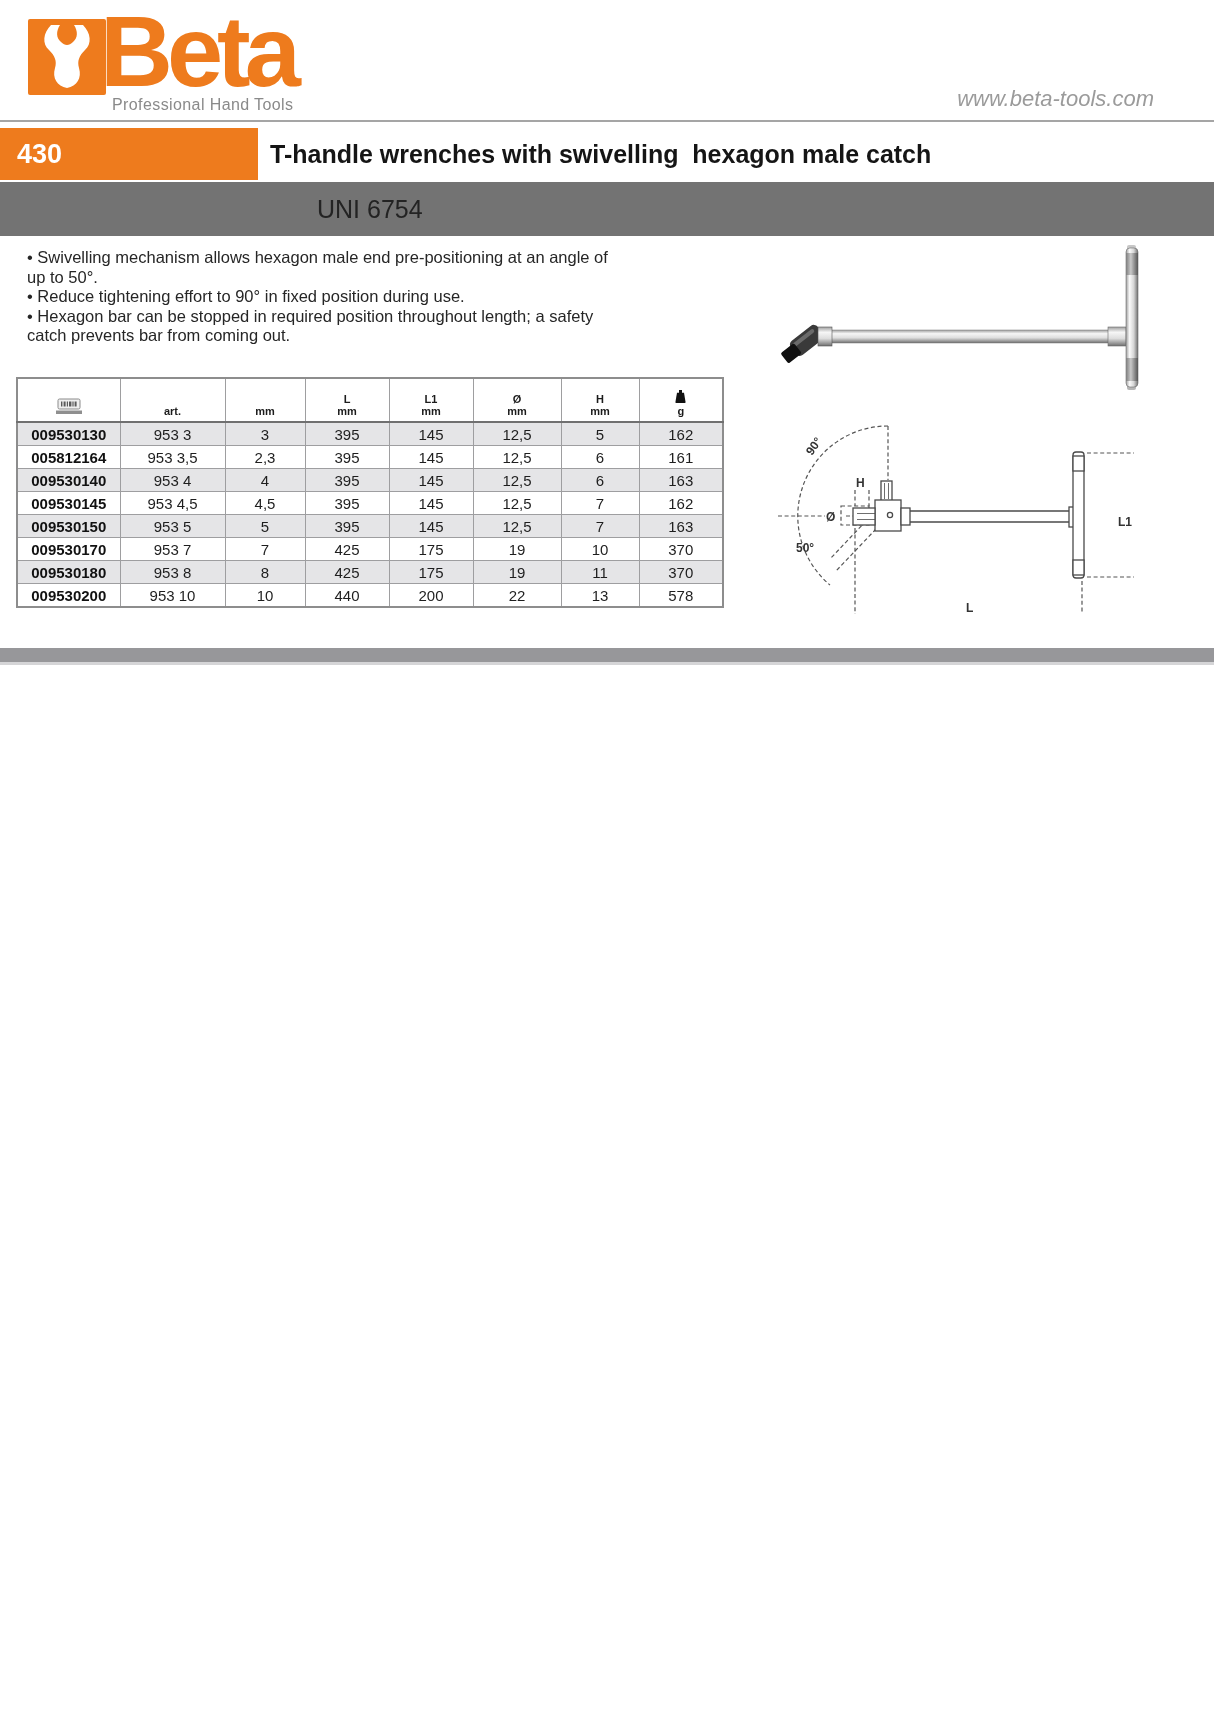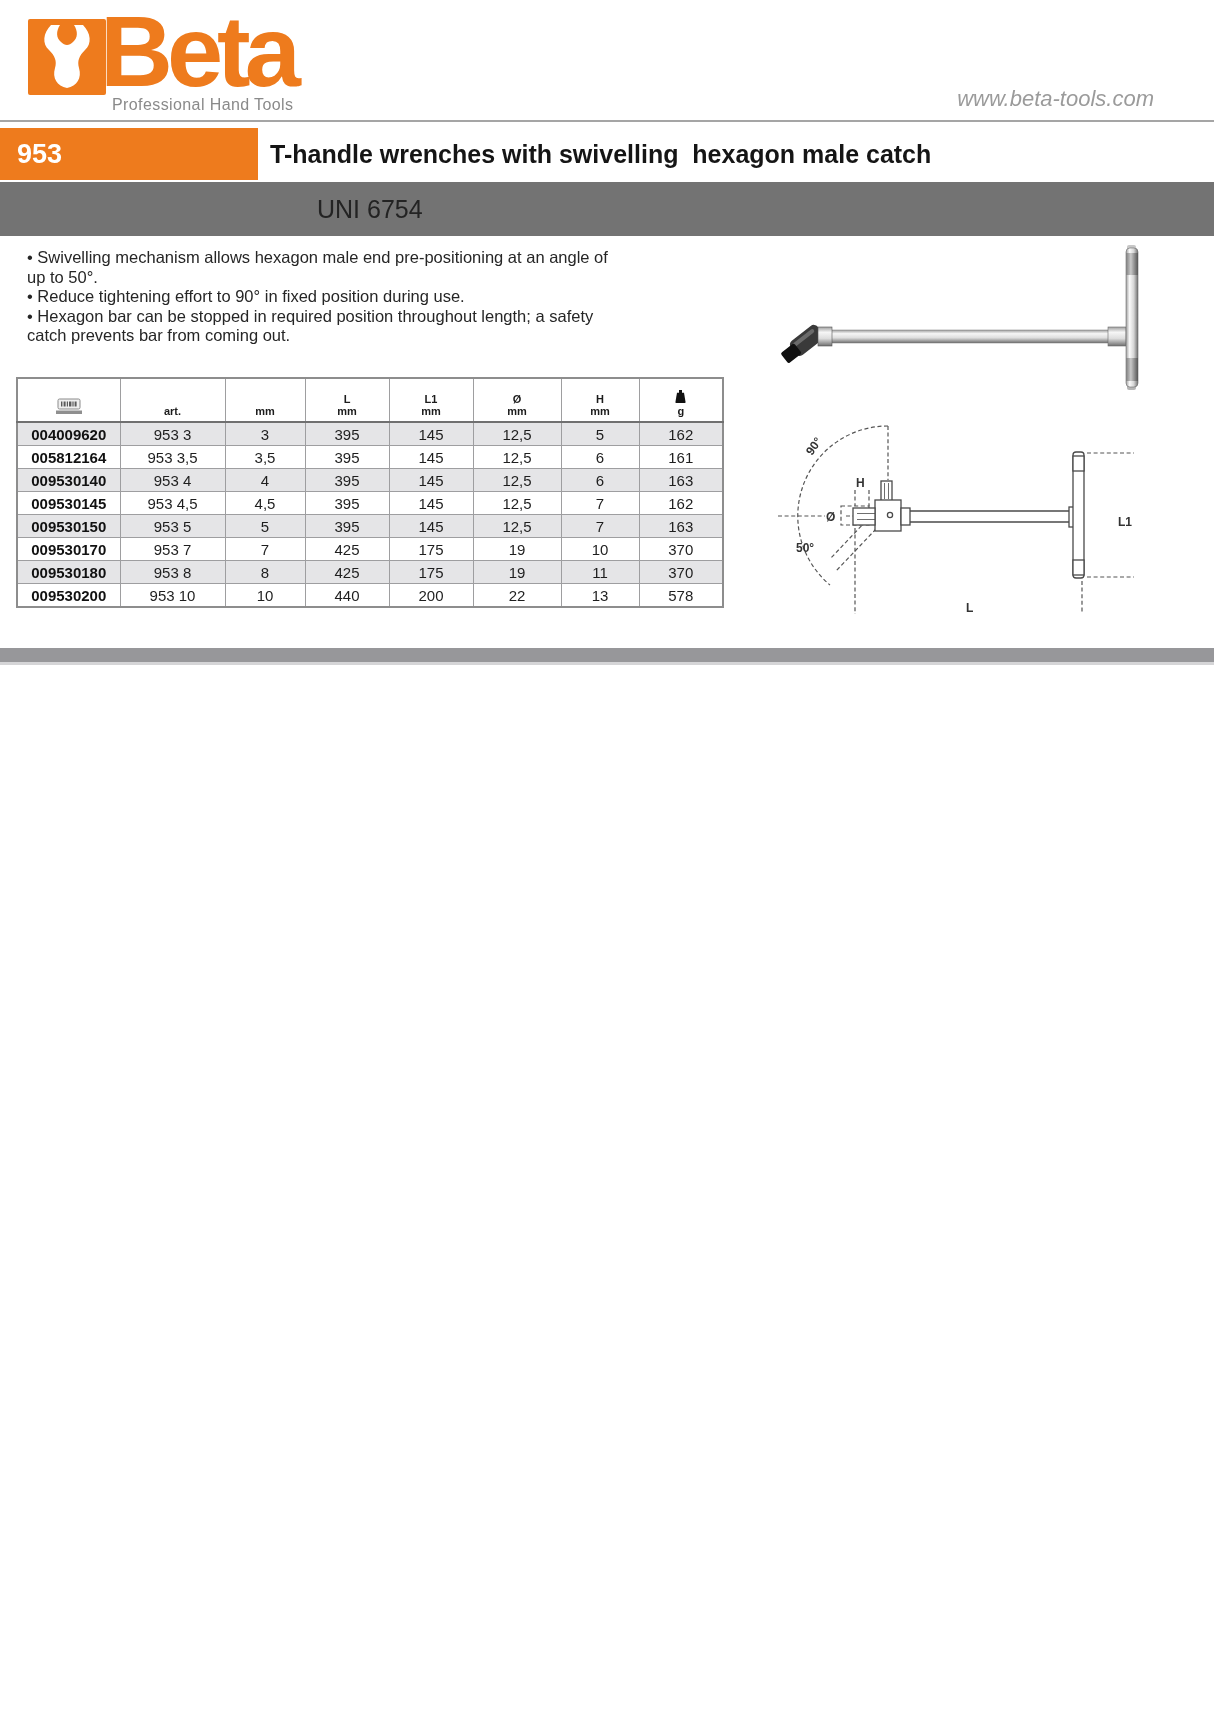--- a/index.html
+++ b/index.html
@@ -66,21 +66,21 @@
       C 64 25 63 14 55 6 L 46 6 C 50 12 50 19 45 23 C 41 27 37 27 33 23
       C 28 19 28 12 32 6 Z"></path>
   </svg>
 </div>
 <div class="abs brand-word" style="color:#ee7b1d">Beta</div>
 <div class="abs brand-tagline">Professional Hand Tools</div>
 <div class="abs website">www.beta-tools.com</div>
 <div class="abs top-rule"></div>
 
 <div class="abs code-band" style="background:#ee7b1d">
-  <span>953</span>
+  <span>430</span>
 </div>
 <div class="abs page-title">T-handle wrenches with swivelling  hexagon male catch</div>
 
 <div class="abs std-band">
   <svg class="hex-icon" viewBox="0 0 22 22">
     <polygon points="1.8,11 6.4,3 15.6,3 20.2,11 15.6,19 6.4,19" fill="none" stroke="#1a1a1a" stroke-width="3.2" stroke-linejoin="round"></polygon>
   </svg>
   <span class="std-label">UNI 6754</span>
 </div>
 
@@ -236,33 +236,33 @@
           <svg class="th-icon" width="11" height="13" viewBox="0 0 11 13">
             <rect x="4" y="0" width="3" height="3" fill="#111"></rect>
             <path d="M2 2.8 L9 2.8 L10.6 12.2 Q10.6 13 9.8 13 L1.2 13 Q0.4 13 0.4 12.2 Z" fill="#111"></path>
           </svg>
           <span class="th-sub">g</span>
           </th>
       </tr>
     </thead>
     <tbody>
         <tr>
-          <td>004009620</td>
+          <td>009530130</td>
           <td>953 3</td>
           <td>3</td>
           <td>395</td>
           <td>145</td>
           <td>12,5</td>
           <td>5</td>
           <td>162</td>
         </tr>
         <tr>
           <td>005812164</td>
           <td>953 3,5</td>
-          <td>3,5</td>
+          <td>2,3</td>
           <td>395</td>
           <td>145</td>
           <td>12,5</td>
           <td>6</td>
           <td>161</td>
         </tr>
         <tr>
           <td>009530140</td>
           <td>953 4</td>
           <td>4</td>

